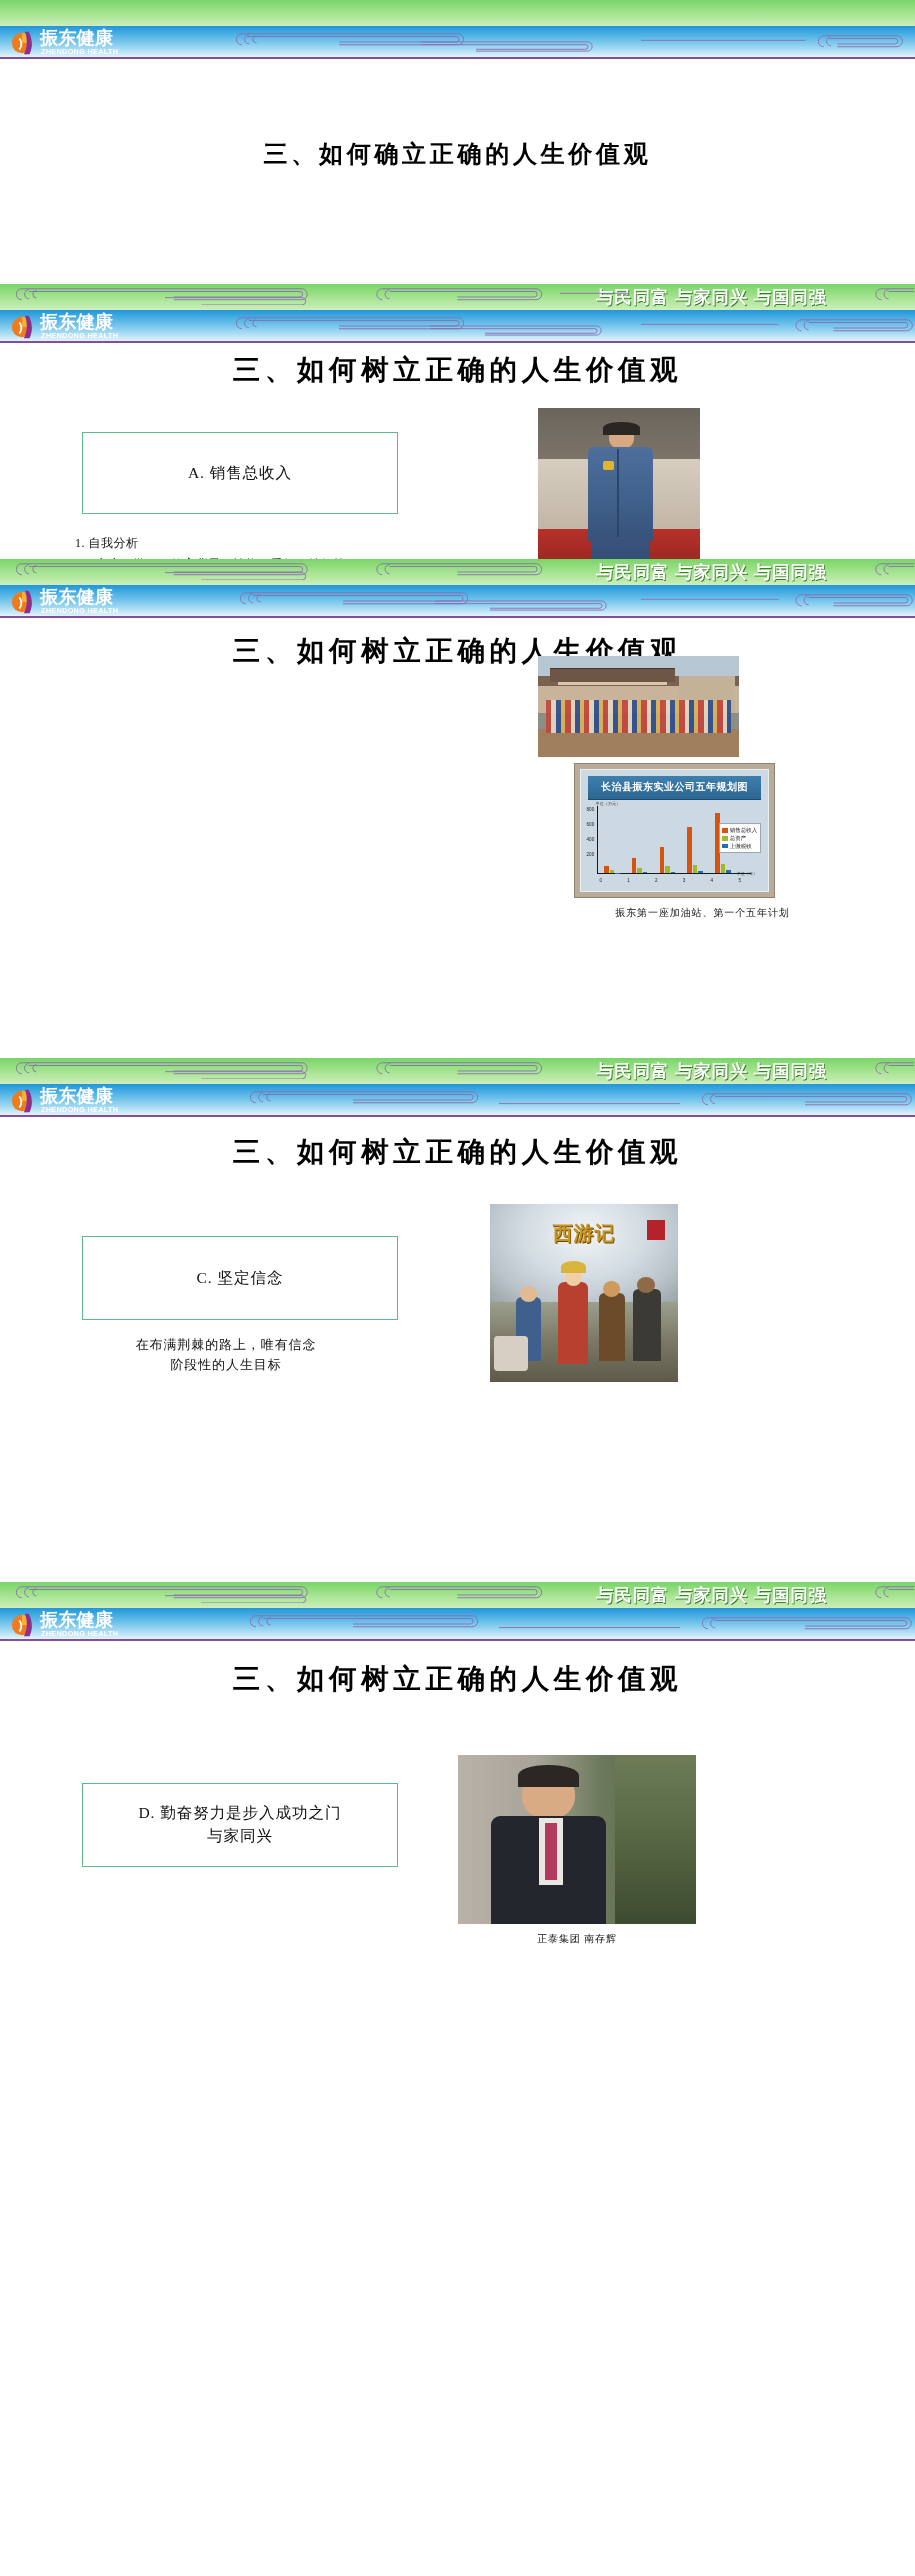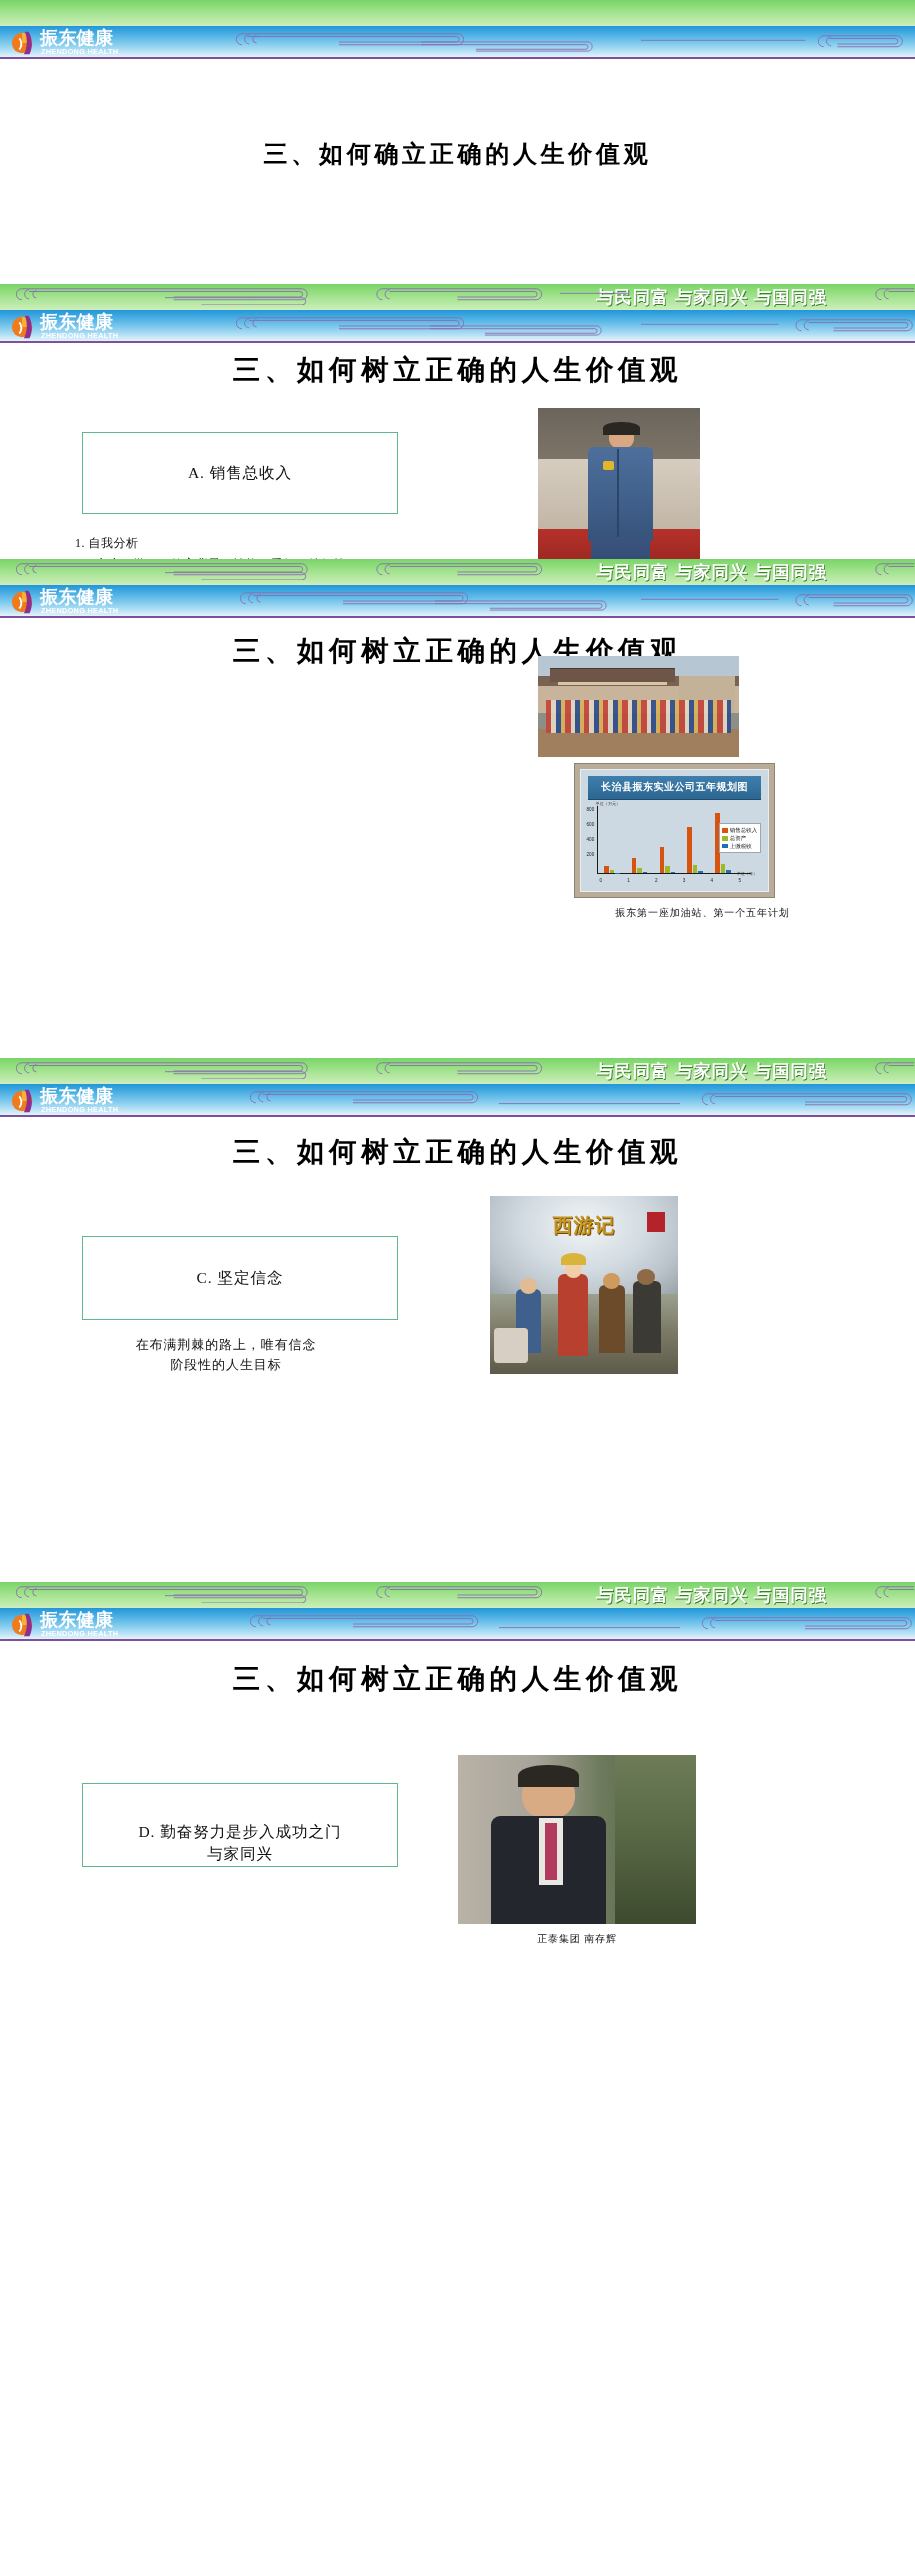--- a/index.html
+++ b/index.html
@@ -341,20 +341,21 @@
     font-size: 5.5px;
     color: #111;
     white-space: nowrap;
   }
 
   
   .photo-jtw {
     background:
       radial-gradient(circle at 50% 18%, rgba(255,225,150,.85) 0%, rgba(255,205,110,0) 48%),
       linear-gradient(180deg, #cfd9e0 0%, #d9dfe2 30%, #cdd2d2 55%, #8e8f86 80%, #6d6a5c 100%);
+    margin-top: 8px;
   }
   .jtw-title {
     position: absolute;
     left: 50%; top: 9%;
     transform: translateX(-50%);
     font-family: "Liberation Serif", serif;
     font-weight: bold;
     font-size: 20px;
     color: #c8951f;
     text-shadow: 0.9px 0.9px 0 #6d4a05;
@@ -961,21 +962,21 @@
           </svg>
         </div>
         <div class="logo-cn">振东健康</div>
         <div class="logo-en">ZHENDONG HEALTH</div>
       </div>
     </div>
 
     <div class="slide-body">
       <div class="slide-title" style="top:20px;">三、如何树立正确的人生价值观</div>
 
-      <div class="green-box" style="left:82px; top:142px; width:316px; height:84px;align-items:flex-end;">
+      <div class="green-box" style="left:82px; top:142px; width:316px; height:84px;">
         <span class="green-box-text">
           <span>D. 勤奋努力是步入成功之门</span><br>
           <span>与家同兴</span>
         </span>
       </div>
 
       <div class="photo photo-suit" style="left:458px; top:114px; width:238px; height:169px;">
         <div style="position:absolute;left:0;top:0;width:100%;height:100%;
              background:linear-gradient(90deg,#b8b2a7 0%, #a9a49a 32%, #6d7a5c 60%, #4a5840 100%);"></div>
         <div style="position:absolute;left:27%;top:10%;width:22%;height:28%;border-radius:46%;background:#d9ab84;"></div>

